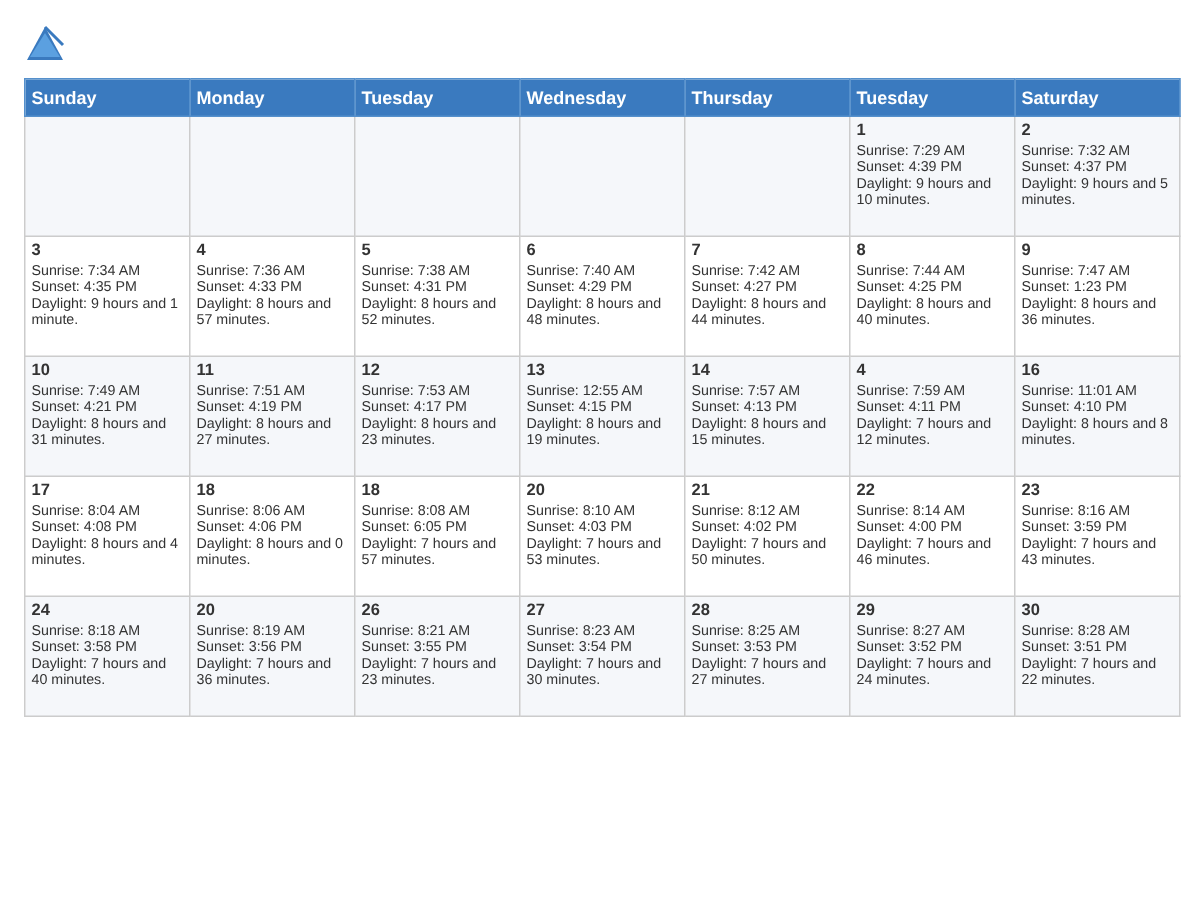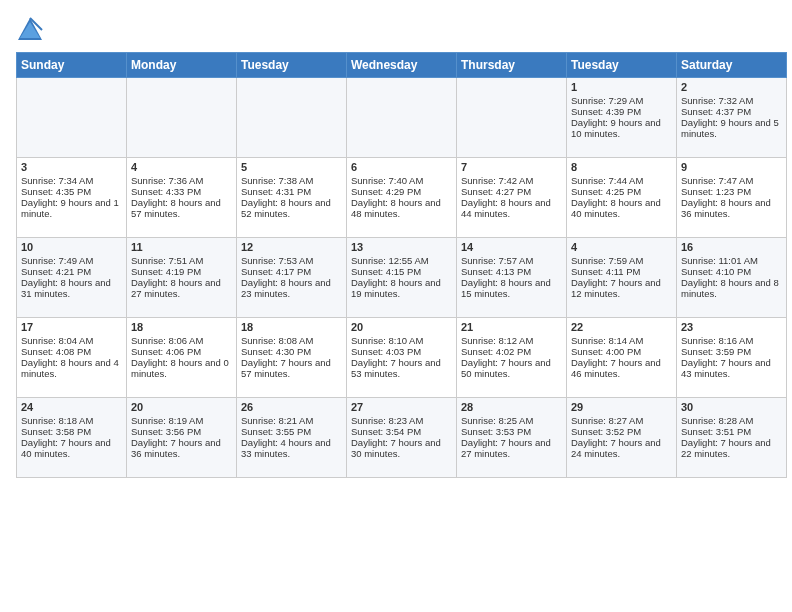--- a/index.html
+++ b/index.html
@@ -247,21 +247,21 @@
           </td>
           <td>
             <span class="day-num">18</span>
             <div>Sunrise: 8:06 AM</div>
             <div>Sunset: 4:06 PM</div>
             <div>Daylight: 8 hours and 0 minutes.</div>
           </td>
           <td>
             <span class="day-num">18</span>
             <div>Sunrise: 8:08 AM</div>
-            <div>Sunset: 4:30 PM</div>
+            <div>Sunset: 6:05 PM</div>
             <div>Daylight: 7 hours and 57 minutes.</div>
           </td>
           <td>
             <span class="day-num">20</span>
             <div>Sunrise: 8:10 AM</div>
             <div>Sunset: 4:03 PM</div>
             <div>Daylight: 7 hours and 53 minutes.</div>
           </td>
           <td>
             <span class="day-num">21</span>
@@ -292,21 +292,21 @@
           <td>
             <span class="day-num">20</span>
             <div>Sunrise: 8:19 AM</div>
             <div>Sunset: 3:56 PM</div>
             <div>Daylight: 7 hours and 36 minutes.</div>
           </td>
           <td>
             <span class="day-num">26</span>
             <div>Sunrise: 8:21 AM</div>
             <div>Sunset: 3:55 PM</div>
-            <div>Daylight: 4 hours and 33 minutes.</div>
+            <div>Daylight: 7 hours and 23 minutes.</div>
           </td>
           <td>
             <span class="day-num">27</span>
             <div>Sunrise: 8:23 AM</div>
             <div>Sunset: 3:54 PM</div>
             <div>Daylight: 7 hours and 30 minutes.</div>
           </td>
           <td>
             <span class="day-num">28</span>
             <div>Sunrise: 8:25 AM</div>

